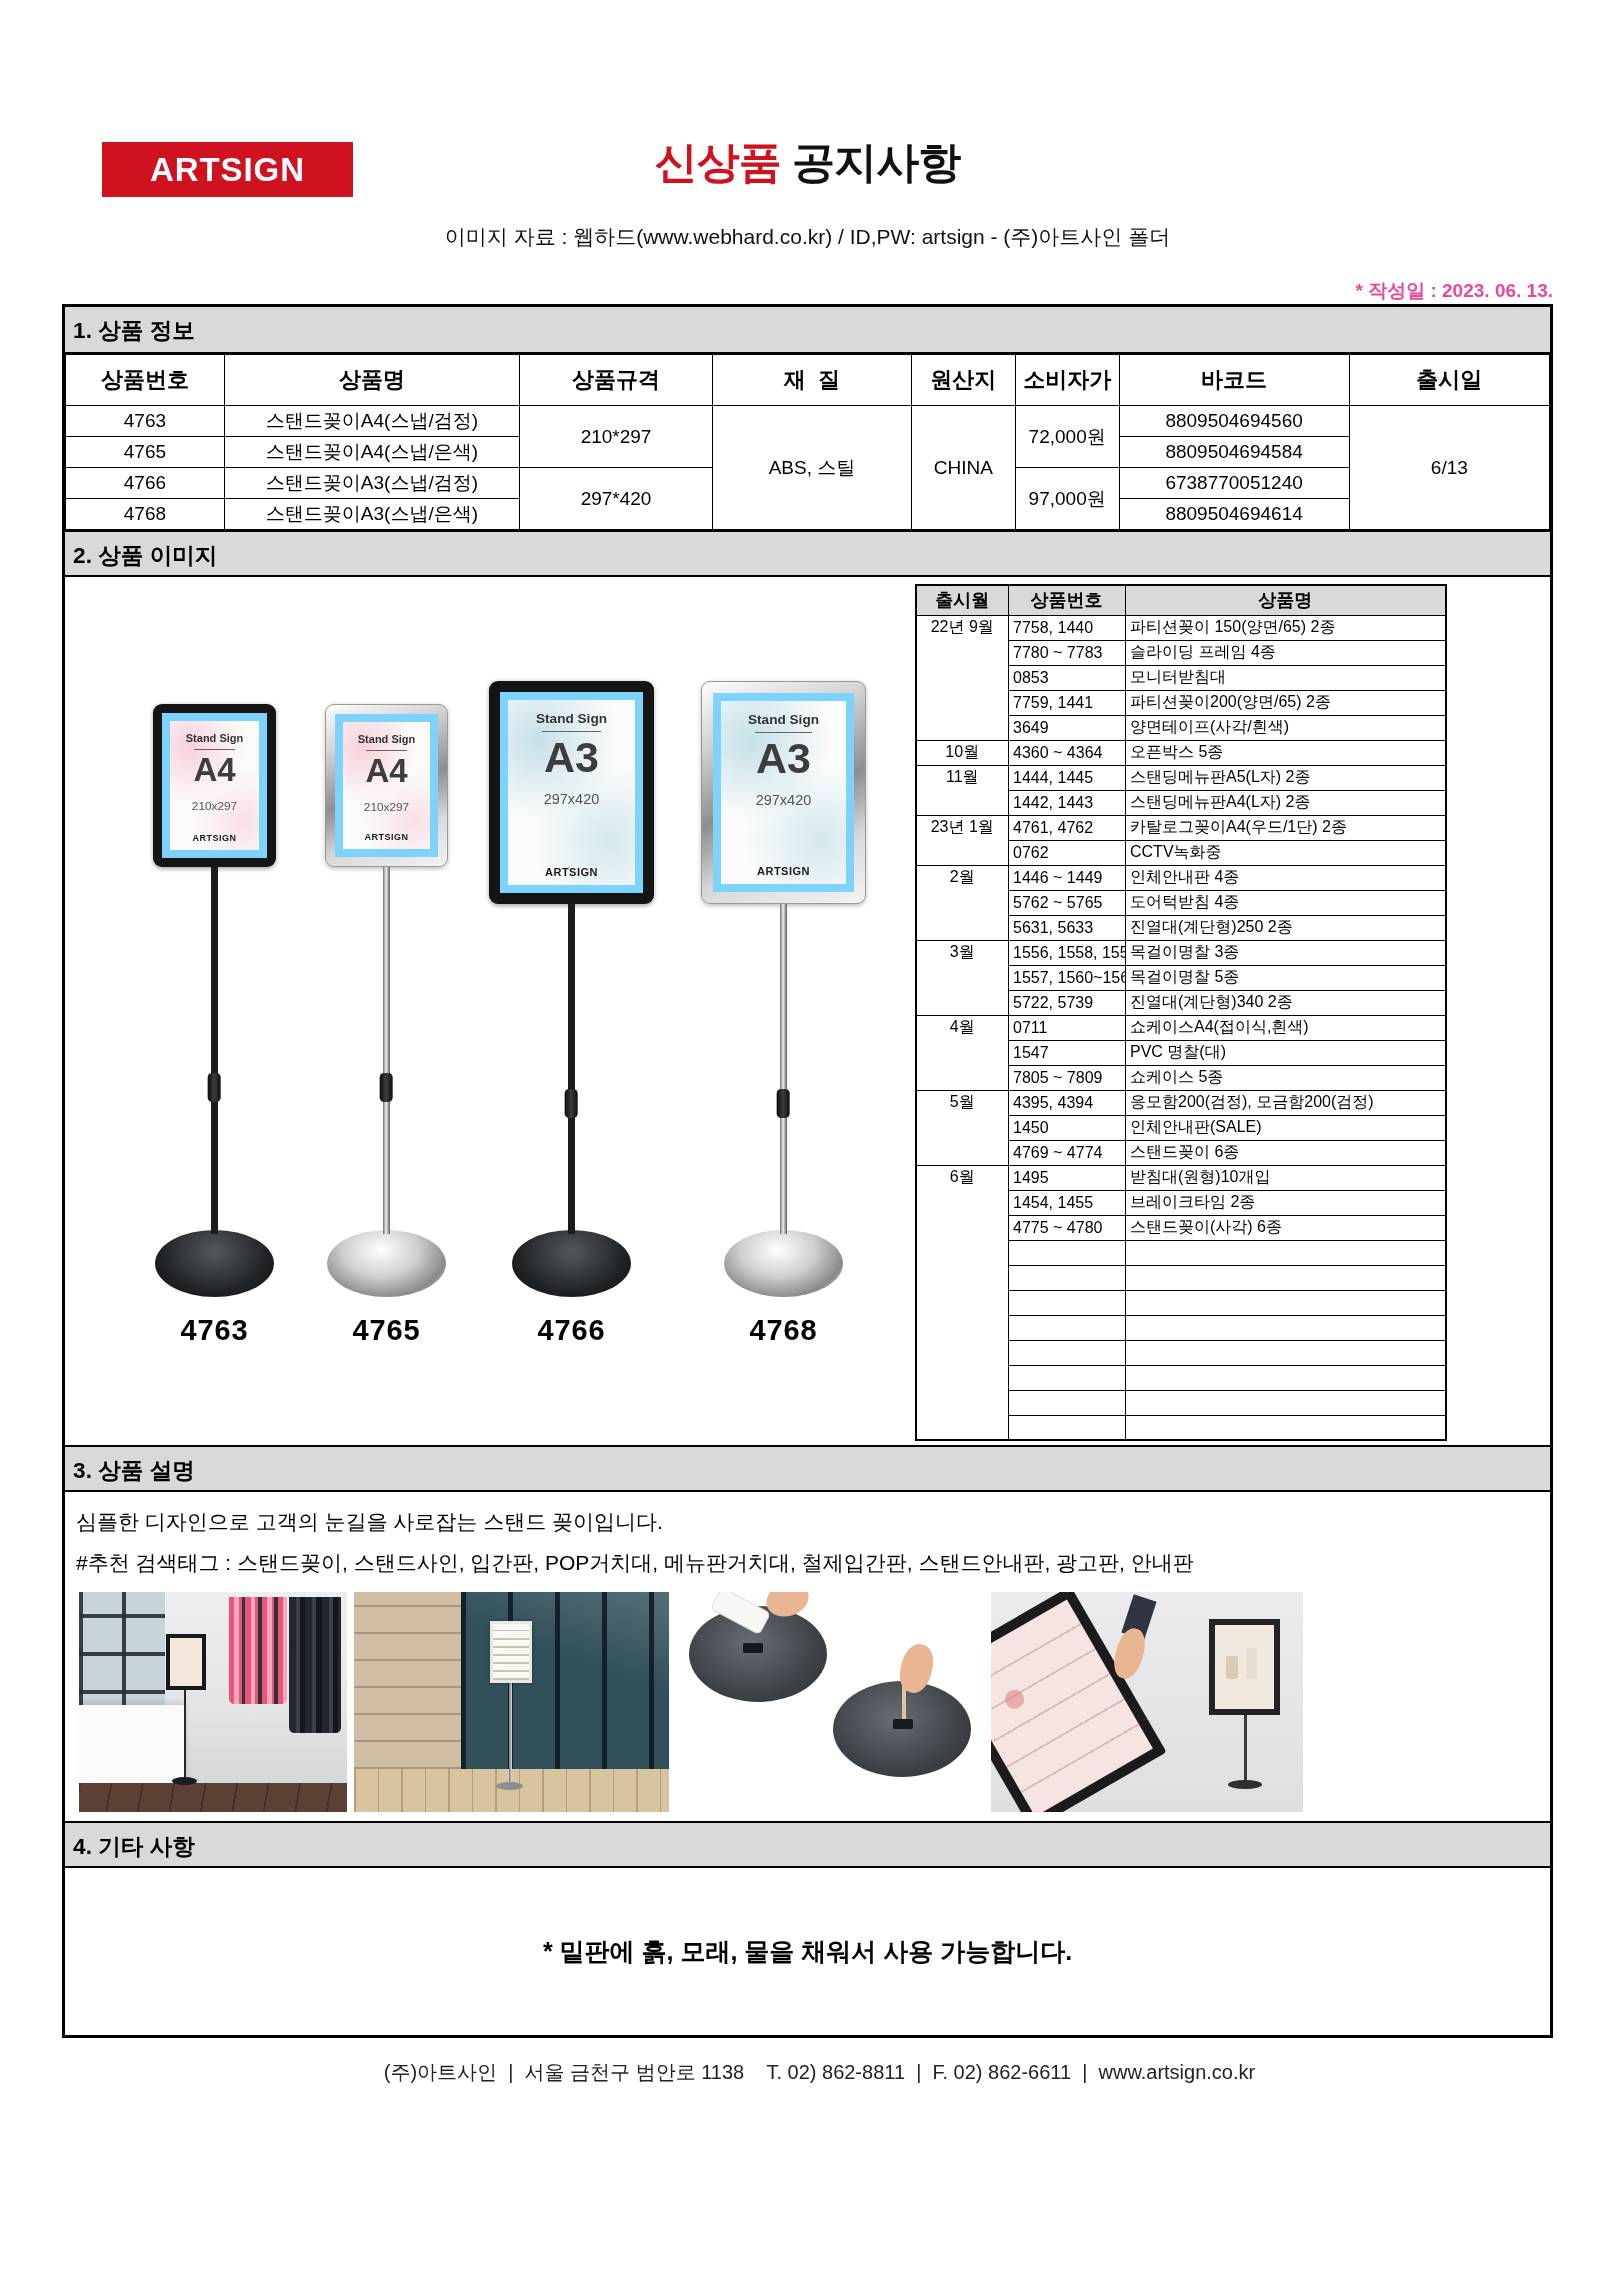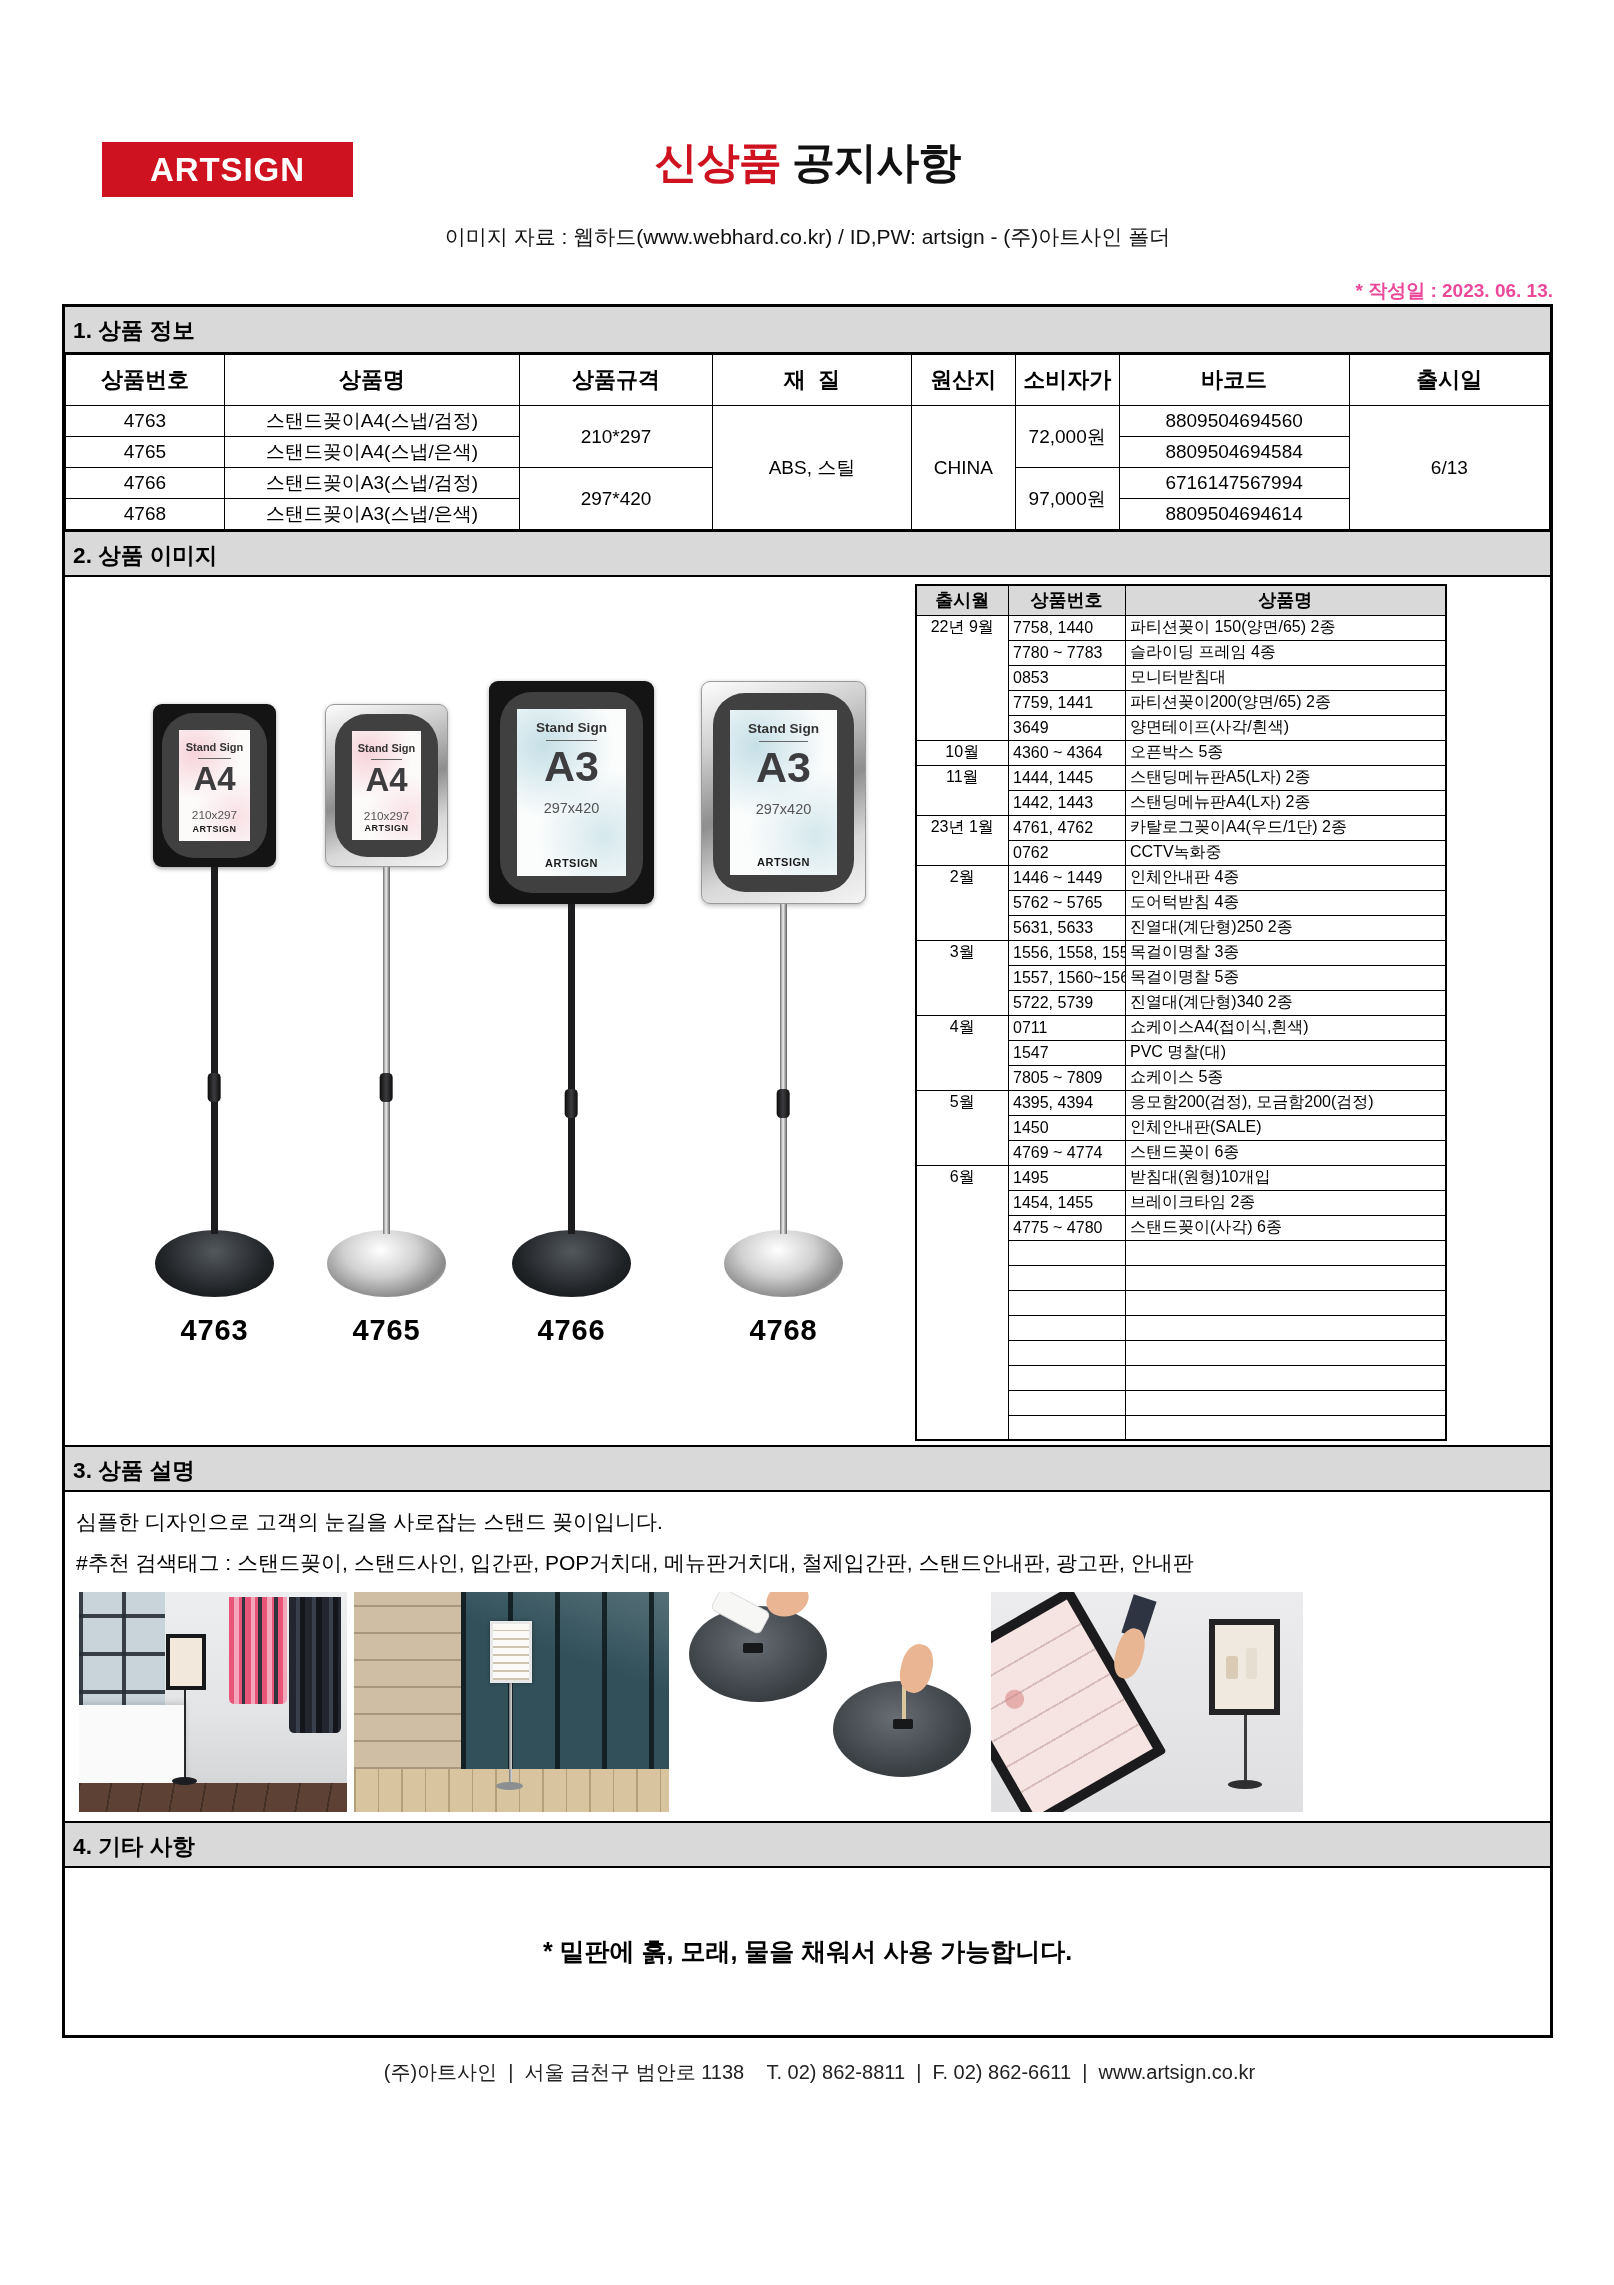--- a/index.html
+++ b/index.html
@@ -43,21 +43,21 @@
 
   .stand{position:absolute;display:flex;flex-direction:column;align-items:center;}
   .stand.a4{width:181px;top:127px;}
   .stand.a3{width:217px;top:104px;}
   .frame{border-radius:9px;flex:none;}
   .stand.a4 .frame{width:123px;height:163px;padding:9px;}
   .stand.a3 .frame{width:165px;height:223px;padding:11px;}
   .frame.black{background:#141414;box-shadow:0 1.8px 4.5px rgba(0,0,0,.35);}
   .frame.silver{background:linear-gradient(160deg,#fdfdfd 0%,#cfcfcf 25%,#8e8e8e 52%,#d8d8d8 75%,#f4f4f4 100%);
                 border:0.9px solid #9a9a9a;box-shadow:0 1.8px 4.5px rgba(0,0,0,.25);}
-  .mat{width:100%;height:100%;background:#404040;padding:17px;border-radius:32px;}
+  .mat{width:100%;height:100%;background:#7dd3fc;padding:8px;}
   .panel{width:100%;height:100%;display:flex;flex-direction:column;align-items:center;
          padding-top:11px;background:#fcfbfa;}
   .panel.pink{background:
       radial-gradient(circle at 22% 20%, rgba(246,203,213,.85), rgba(246,203,213,0) 45%),
       radial-gradient(circle at 82% 78%, rgba(246,203,213,.55), rgba(246,203,213,0) 42%),#fcfbfa;}
   .panel.blue{background:
       radial-gradient(circle at 24% 22%, rgba(188,219,227,.85), rgba(188,219,227,0) 46%),
       radial-gradient(circle at 80% 76%, rgba(188,219,227,.6), rgba(188,219,227,0) 44%),#fbfcfc;}
   .ps-sign{font-weight:700;color:#333;}
   .stand.a4 .ps-sign{font-size:11px;} .stand.a3 .ps-sign{font-size:13.6px;}
@@ -223,21 +223,21 @@
         <tr>
           <td>4765</td>
           <td>스탠드꽂이A4(스냅/은색)</td>
           <td>8809504694584</td>
         </tr>
         <tr>
           <td>4766</td>
           <td>스탠드꽂이A3(스냅/검정)</td>
           <td rowspan="2">297*420</td>
           <td rowspan="2">97,000원</td>
-          <td>6716147567994</td>
+          <td>6738770051240</td>
         </tr>
         <tr>
           <td>4768</td>
           <td>스탠드꽂이A3(스냅/은색)</td>
           <td>8809504694614</td>
         </tr>
       </tbody>
     </table>
 
     <div class="sec-bar">2. 상품 이미지</div>

